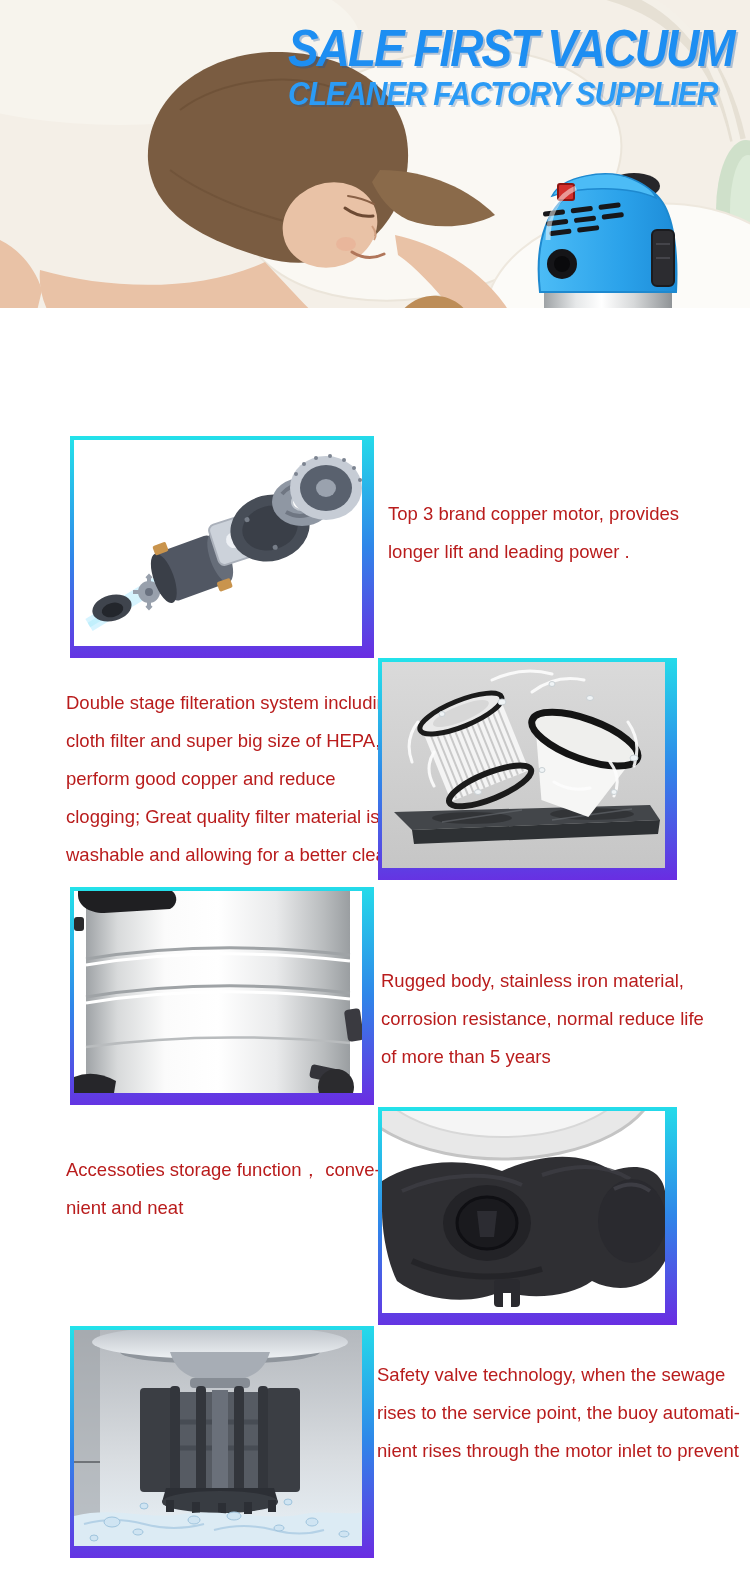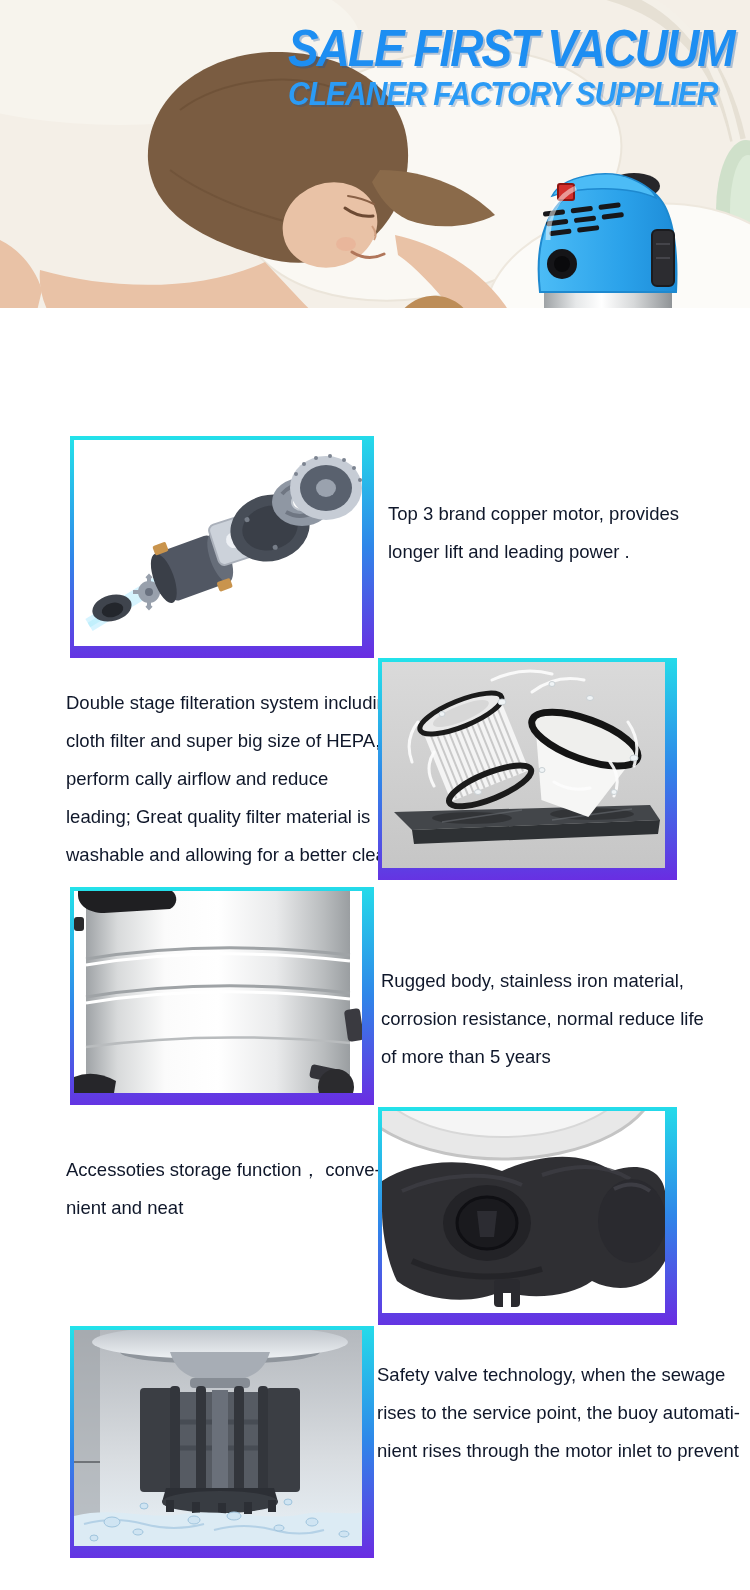--- a/index.html
+++ b/index.html
@@ -22,21 +22,21 @@
   .f2{left:378px;top:658px;width:291px;height:214px;}
   .f3{left:70px;top:887px;width:296px;height:210px;}
   .f4{left:378px;top:1107px;width:291px;height:210px;}
   .f5{left:70px;top:1326px;width:296px;height:224px;}
   .f1 .frame-inner{width:288px;height:206px;}
   .f2 .frame-inner{width:283px;height:206px;}
   .f3 .frame-inner{width:288px;height:202px;}
   .f4 .frame-inner{width:283px;height:202px;}
   .f5 .frame-inner{width:288px;height:216px;}
   
-  .text-block{position:absolute;color:#0f172a;font-size:18.5px;line-height:38px;}
+  .text-block{position:absolute;color:#b91c1c;font-size:18.5px;line-height:38px;}
   .tline{white-space:nowrap;}
   .t1{left:388px;top:495px;width:330px;}
   .t2{left:66px;top:684px;width:325px;}
   .t3{left:381px;top:921px;width:320px;margin-top:41px;}
   .t4{left:66px;top:1151px;width:325px;}
   .t5{left:377px;top:1356px;width:360px;}
 </style>
 </head>
 <body>
 
@@ -215,22 +215,22 @@
     </div>
   </div>
   <div class="text-block t1">
     <div class="tline">Top 3 brand copper motor, provides</div>
     <div class="tline">longer lift and leading power .</div>
   </div>
 
   <div class="text-block t2">
     <div class="tline">Double stage filteration system including</div>
     <div class="tline">cloth filter and super big size of HEPA,</div>
-    <div class="tline">perform cally airflow and reduce</div>
-    <div class="tline">leading; Great quality filter material is</div>
+    <div class="tline">perform good copper and reduce</div>
+    <div class="tline">clogging; Great quality filter material is</div>
     <div class="tline">washable and allowing for a better clean.</div>
   </div>
   <div class="frame f2">
     <div class="frame-inner">
       <svg width="283" height="206" viewBox="0 0 283 206">
         <defs>
           <linearGradient id="grayBG" x1="0" y1="0" x2="0" y2="1">
             <stop offset="0" stop-color="#dadada"></stop>
               <stop offset="1" stop-color="#c6c6c6"></stop>
           </linearGradient>

